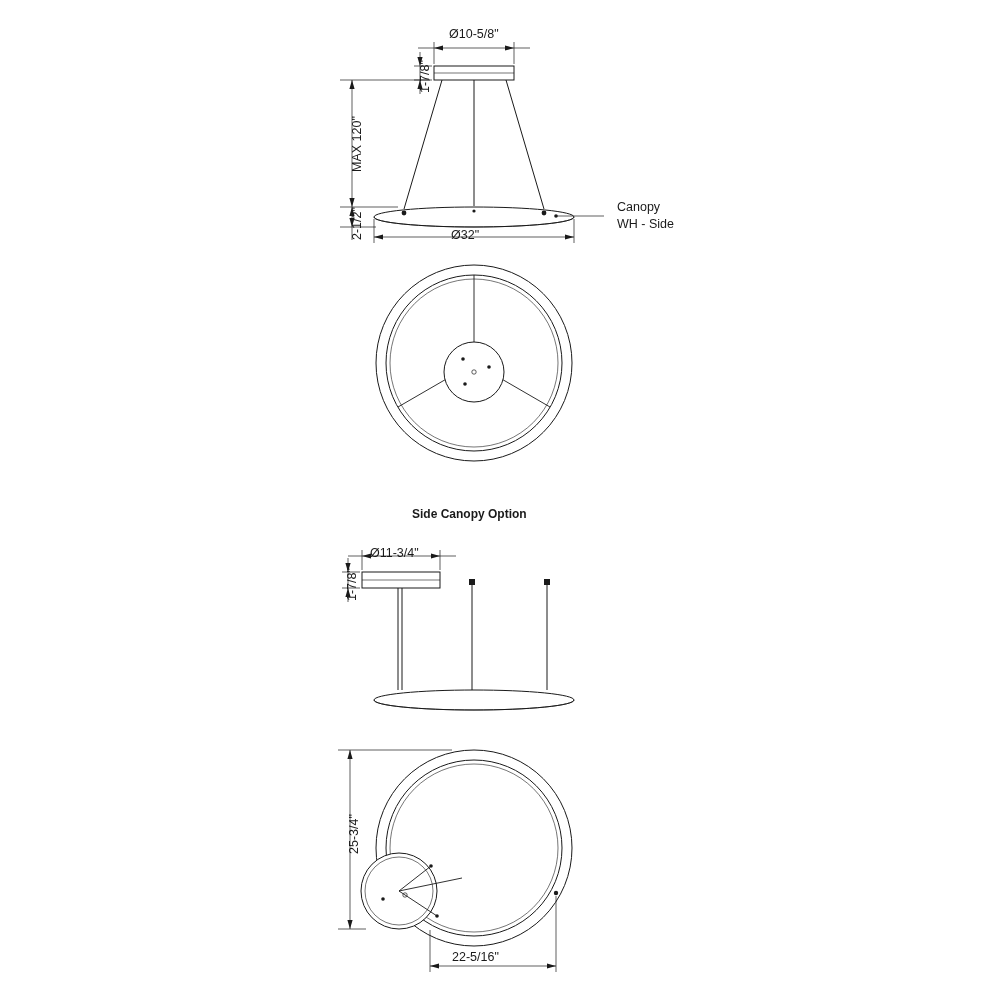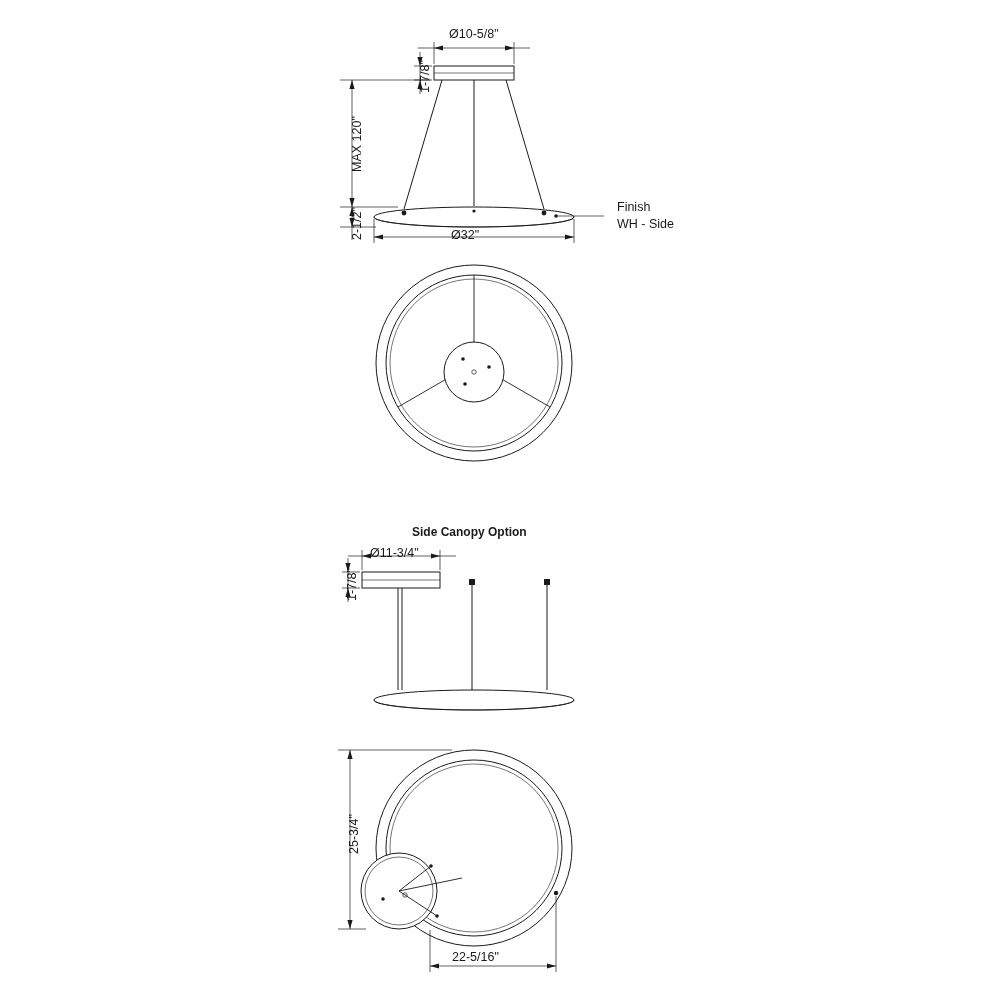--- a/index.html
+++ b/index.html
@@ -199,25 +199,25 @@
   <div class="lbl" style="left:449px; top:27px;">Ø10-5/8"</div>
 
   <div class="lbl vert" style="left:418px; top:93px;">1-7/8"</div>
 
   <div class="lbl vert" style="left:350px; top:172px;">MAX 120"</div>
 
   <div class="lbl vert" style="left:350px; top:240px;">2-1/2"</div>
 
   <div class="lbl" style="left:451px; top:228px;">Ø32"</div>
 
-  <div class="lbl" style="left:617px; top:200px;">Finish</div>
+  <div class="lbl" style="left:617px; top:200px;">Canopy</div>
 
   <div class="lbl" style="left:617px; top:217px;">WH - Side</div>
 
-  <div class="lbl bold" style="left:412px; top:525px;">Side Canopy Option</div>
+  <div class="lbl bold" style="left:412px; top:507px;">Side Canopy Option</div>
 
   <div class="lbl" style="left:370px; top:546px;">Ø11-3/4"</div>
 
   <div class="lbl vert" style="left:345px; top:601px;">1-7/8"</div>
 
   <div class="lbl vert" style="left:347px; top:854px;">25-3/4"</div>
 
   <div class="lbl" style="left:452px; top:950px;">22-5/16"</div>
 
 </div>

